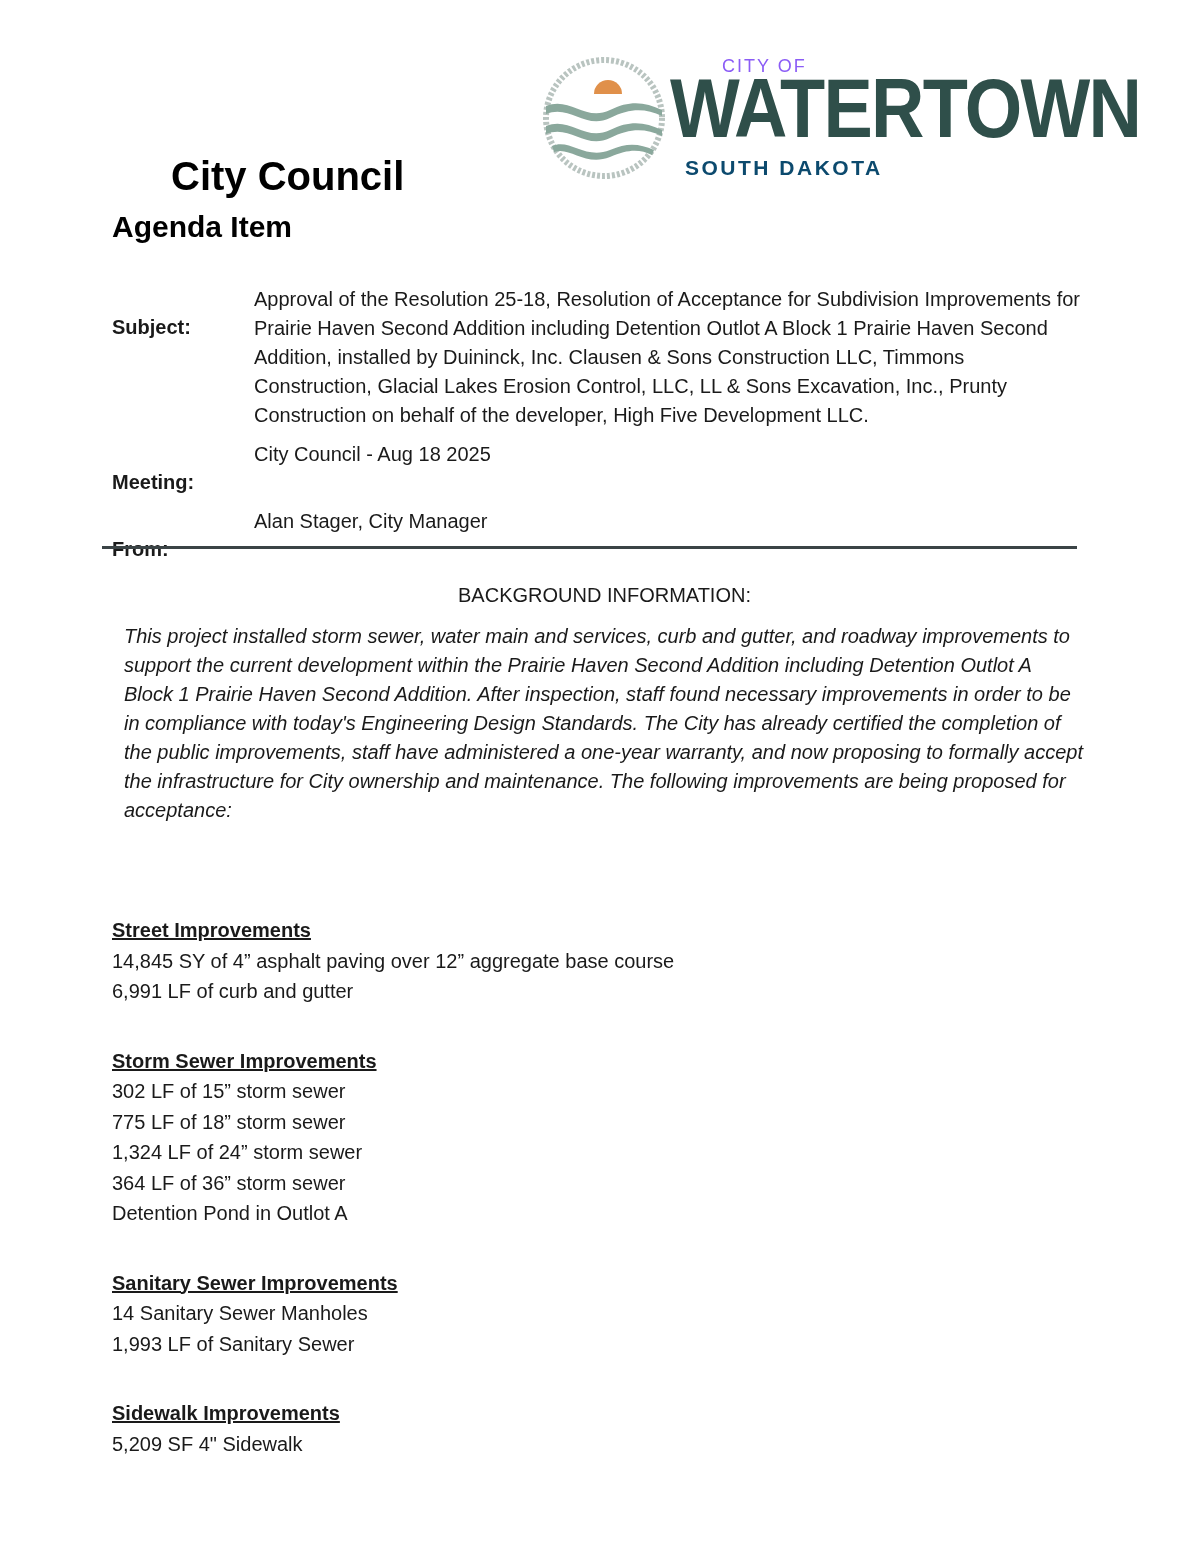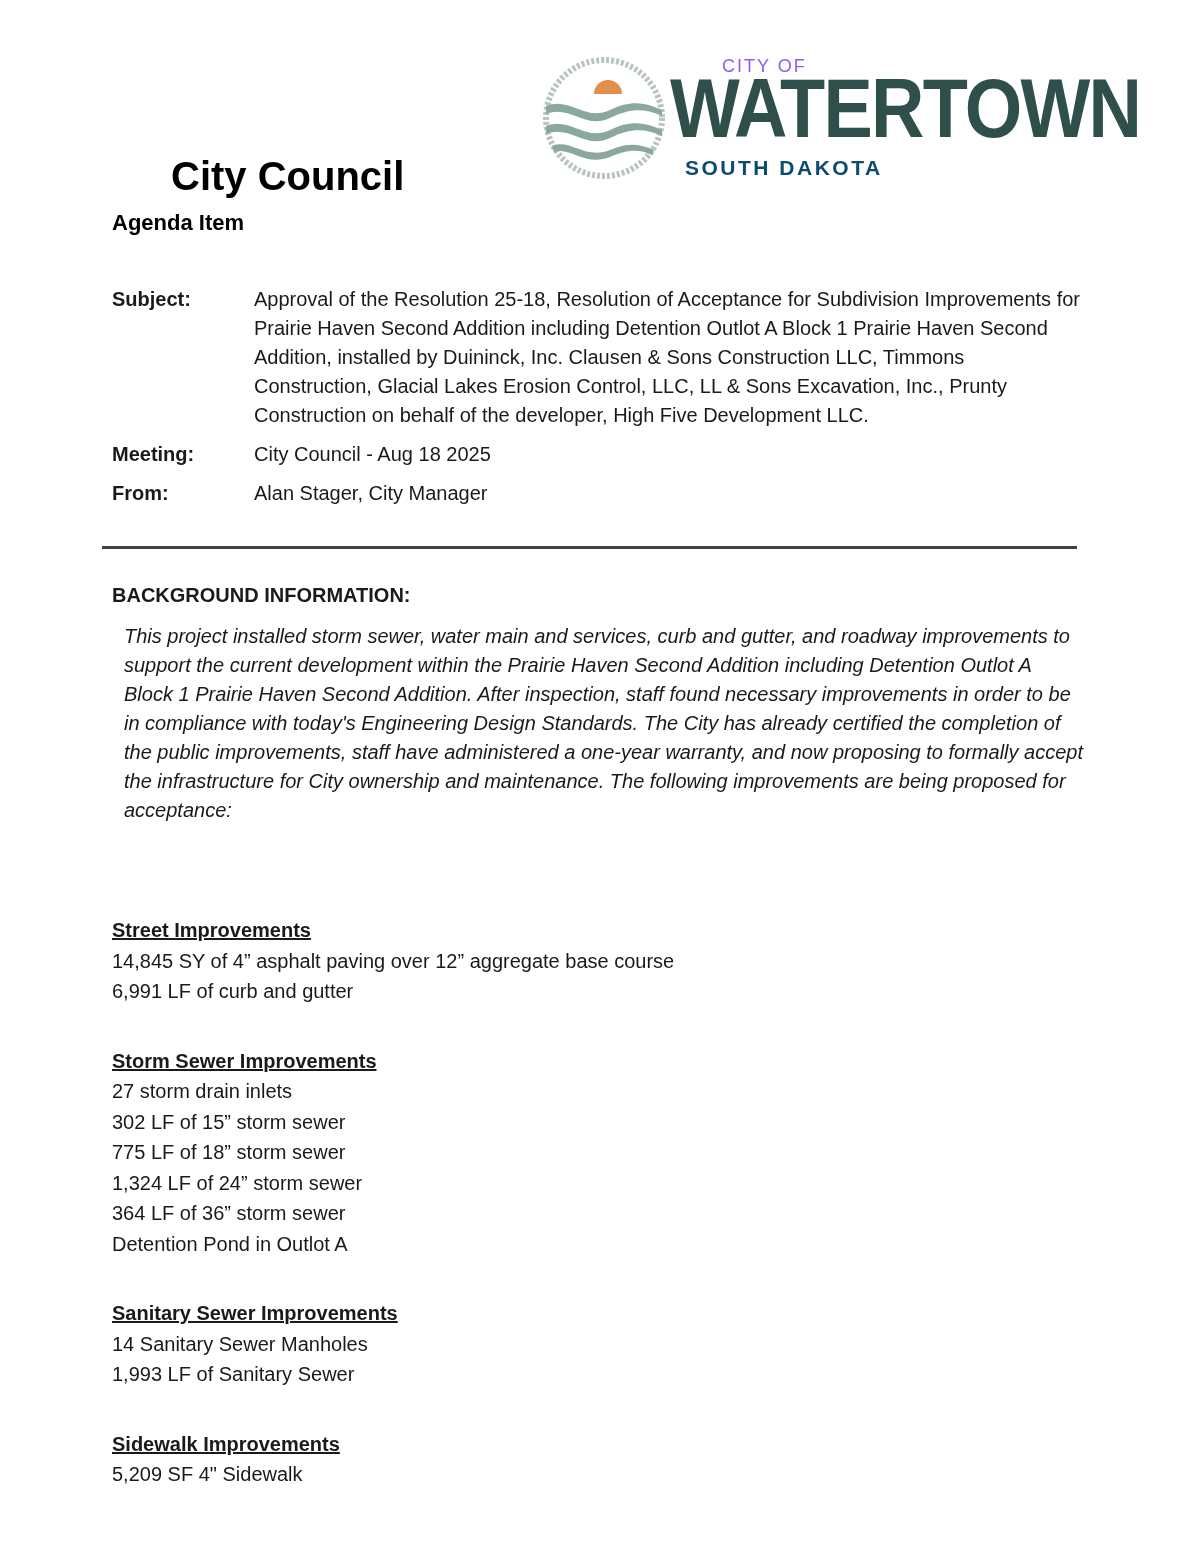--- a/index.html
+++ b/index.html
@@ -19,31 +19,31 @@
       line-height: 1;
     }
     .logo-sd {
       position: absolute; left: 145px; top: 104px; font-size: 21px; letter-spacing: 2.5px;
       color: #0c4a6e; font-weight: bold;
     }
     .title {
       position: absolute; left: 123px; top: 154px; font-size: 40px; font-weight: bold; color: #000; margin-left: 48px;
     }
     .subtitle {
-      position: absolute; left: 112px; top: 210px; font-size: 22px; font-weight: bold; color: #000;
+      position: absolute; left: 112px; top: 210px; font-size: 30px; font-weight: bold; color: #000;
     }
     .meta { position: absolute; left: 112px; top: 285px; width: 970px; font-size: 20px; line-height: 29px; }
     .meta-row { display: flex; margin-bottom: 10px; }
-    .meta-label { width: 142px; font-weight: bold; flex-shrink: 0; }
+    .meta-label { width: 142px; font-weight: bold; flex-shrink: 0; margin-top: 28px; }
     .meta-value { flex: 1; }
     .rule {
       position: absolute; left: 102px; top: 546px; width: 975px; height: 3px; background: #3b4446;
     }
     .body-section { position: absolute; left: 112px; top: 581px; width: 985px; font-size: 20px; line-height: 29px; }
-    .bg-heading { font-weight: bold; }
+    .bg-heading { font-weight: normal; text-align: center; }
     .bg-text { margin: 12px; font-style: italic; }
     .improvements { position: absolute; left: 112px; top: 876px; width: 800px; font-size: 20px; line-height: 30.5px; }
     .imp-group { margin-bottom: 31px; }
     .imp-heading { font-weight: bold; text-decoration: underline; margin-top: 39px; }
     .imp-item { }
   </style>
 </head>
 <body>
 
 <div class="logo">
@@ -85,21 +85,20 @@
 </div>
 
 <div class="improvements">
   <div class="imp-group">
     <div class="imp-heading">Street Improvements</div>
     <div class="imp-item">14,845 SY of 4” asphalt paving over 12” aggregate base course</div>
     <div class="imp-item">6,991 LF of curb and gutter</div>
   </div>
   <div class="imp-group">
     <div class="imp-heading">Storm Sewer Improvements</div>
-    <div class="imp-item">27 storm drain inlets</div>
     <div class="imp-item">302 LF of 15” storm sewer</div>
     <div class="imp-item">775 LF of 18” storm sewer</div>
     <div class="imp-item">1,324 LF of 24” storm sewer</div>
     <div class="imp-item">364 LF of 36” storm sewer</div>
     <div class="imp-item">Detention Pond in Outlot A</div>
   </div>
   <div class="imp-group">
     <div class="imp-heading">Sanitary Sewer Improvements</div>
     <div class="imp-item">14 Sanitary Sewer Manholes</div>
     <div class="imp-item">1,993 LF of Sanitary Sewer</div>

